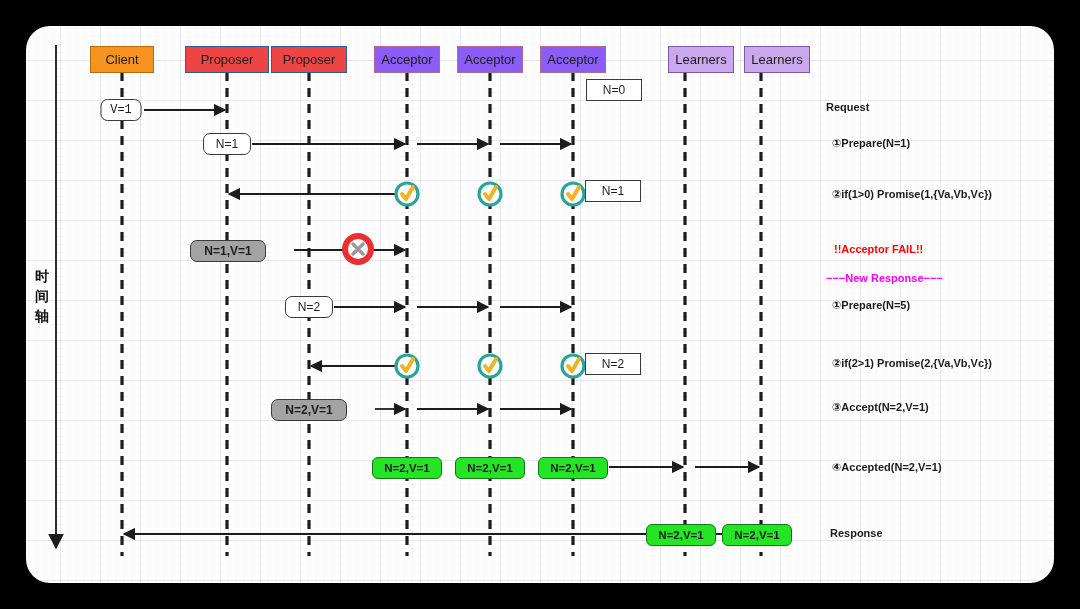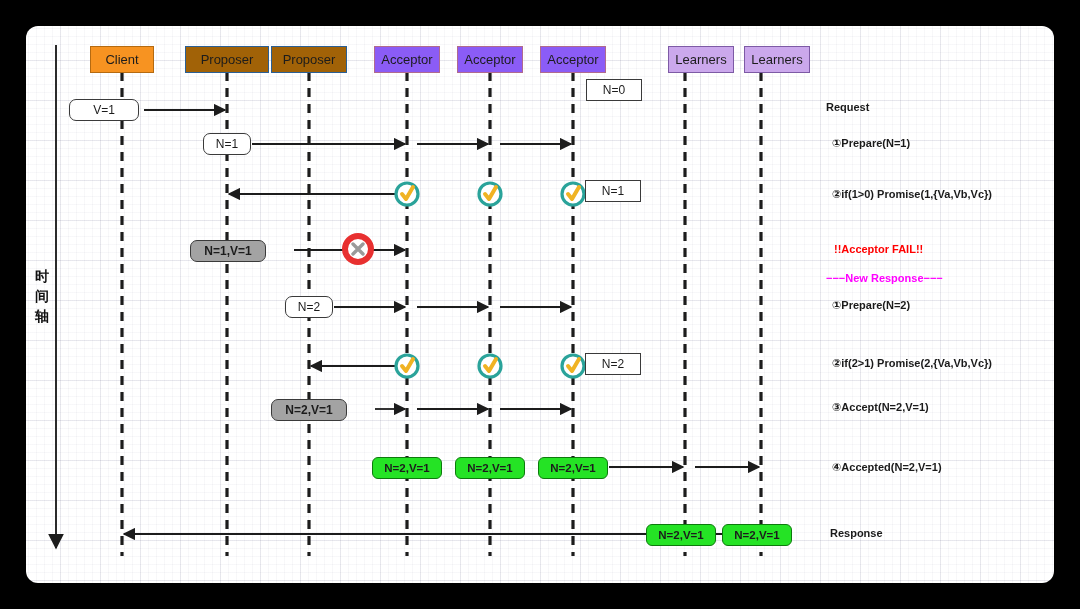--- a/index.html
+++ b/index.html
@@ -7,21 +7,21 @@
     width:1080px;height:609px;
     background:#000;
     font-family:"Liberation Sans","DejaVu Sans",sans-serif;
     overflow:hidden;
   }
   #canvas{
     position:absolute;
     left:26px;top:26px;
     width:1028px;height:557px;
     background:#ffffff;
-    border-radius:12px;
+    border-radius:24px;
     overflow:hidden;
   }
   
   #grid{
     position:absolute;inset:0;
     background-image:
       linear-gradient(to right, rgba(120,120,150,.13) 1px, transparent 1px),
       linear-gradient(to bottom, rgba(120,120,150,.13) 1px, transparent 1px),
       linear-gradient(to right, rgba(120,120,150,.055) 1px, transparent 1px),
       linear-gradient(to bottom, rgba(120,120,150,.055) 1px, transparent 1px);
@@ -37,21 +37,21 @@
     box-sizing:border-box;
     height:27px;
     line-height:25px;
     text-align:center;
     font-size:13px;
     color:#1c1c1c;
     border:1px solid #3b3b3b;
     white-space:nowrap;
   }
   .actor.client   {background:#f79321;border-color:#b56a10;}
-  .actor.proposer {background:#a16207;border-color:#2a5f95;}
+  .actor.proposer {background:#ef4444;border-color:#2a5f95;}
   .actor.acceptor {background:#8b5cf6;border-color:#b06a8e;}
   .actor.learner  {background:#cba8ec;border-color:#7d5aa5;margin-left:16px;}
 
   
   .msgbox{
     position:absolute;
     box-sizing:border-box;
     height:22px;
     line-height:20px;
     text-align:center;
@@ -213,21 +213,21 @@
     <div class="msgbox" style="left:588px;top:53px;width:56px;">
       <span>N=0</span>
     </div>
     <div class="msgbox" style="left:587px;top:154px;width:56px;">
       <span>N=1</span>
     </div>
     <div class="msgbox" style="left:587px;top:327px;width:56px;">
       <span>N=2</span>
     </div>
 
-    <div class="msgbox round" style="left:78px;top:73px;width:70px;">
+    <div class="msgbox round" style="left:95px;top:73px;width:41px;font-family:Liberation Mono, monospace;">
       <span>V=1</span>
     </div>
     <div class="msgbox round" style="left:201px;top:107px;width:48px;">
       <span>N=1</span>
     </div>
     <div class="msgbox gray" style="left:202px;top:214px;width:76px;">
       <span>N=1,V=1</span>
     </div>
     <div class="msgbox round" style="left:283px;top:270px;width:48px;">
       <span>N=2</span>
@@ -260,21 +260,21 @@
     <div class="note" style="left:806px;top:162px;">
       <span>②if(1&gt;0) Promise(1,{Va,Vb,Vc})</span>
     </div>
     <div class="note red" style="left:808px;top:217px;">
       <span>!!Acceptor  FAIL!!</span>
     </div>
     <div class="note magenta" style="left:800px;top:246px;">
       <span>−−−New Response−−−</span>
     </div>
     <div class="note" style="left:806px;top:273px;">
-      <span>①Prepare(N=2)</span>
+      <span>①Prepare(N=5)</span>
     </div>
     <div class="note" style="left:806px;top:331px;">
       <span>②if(2&gt;1) Promise(2,{Va,Vb,Vc})</span>
     </div>
     <div class="note" style="left:806px;top:375px;">
       <span>③Accept(N=2,V=1)</span>
     </div>
     <div class="note" style="left:806px;top:435px;">
       <span>④Accepted(N=2,V=1)</span>
     </div>

